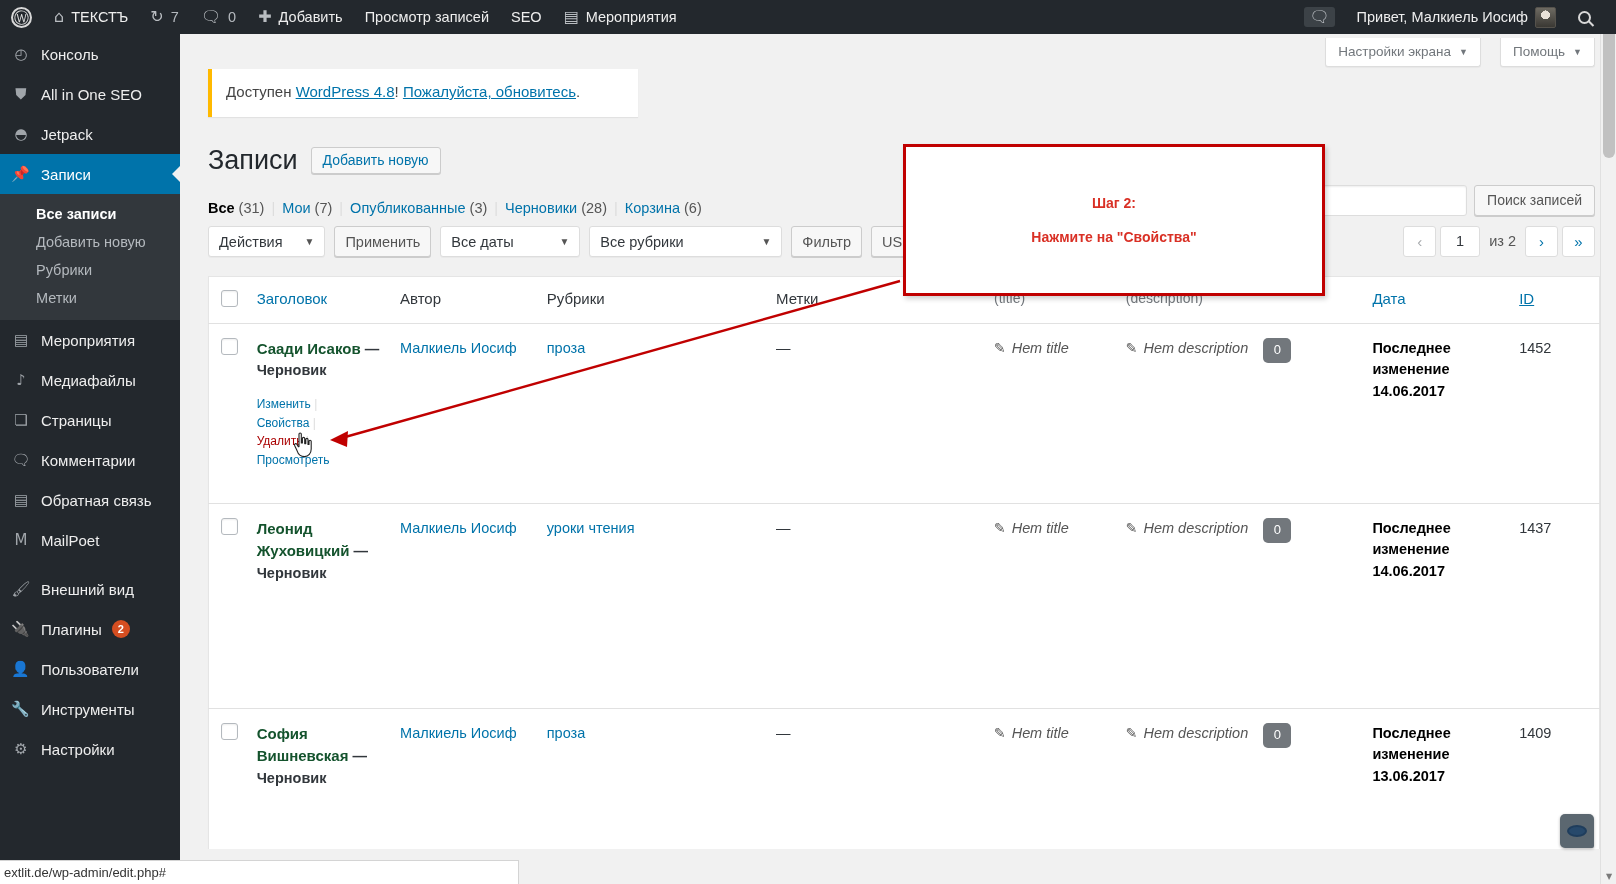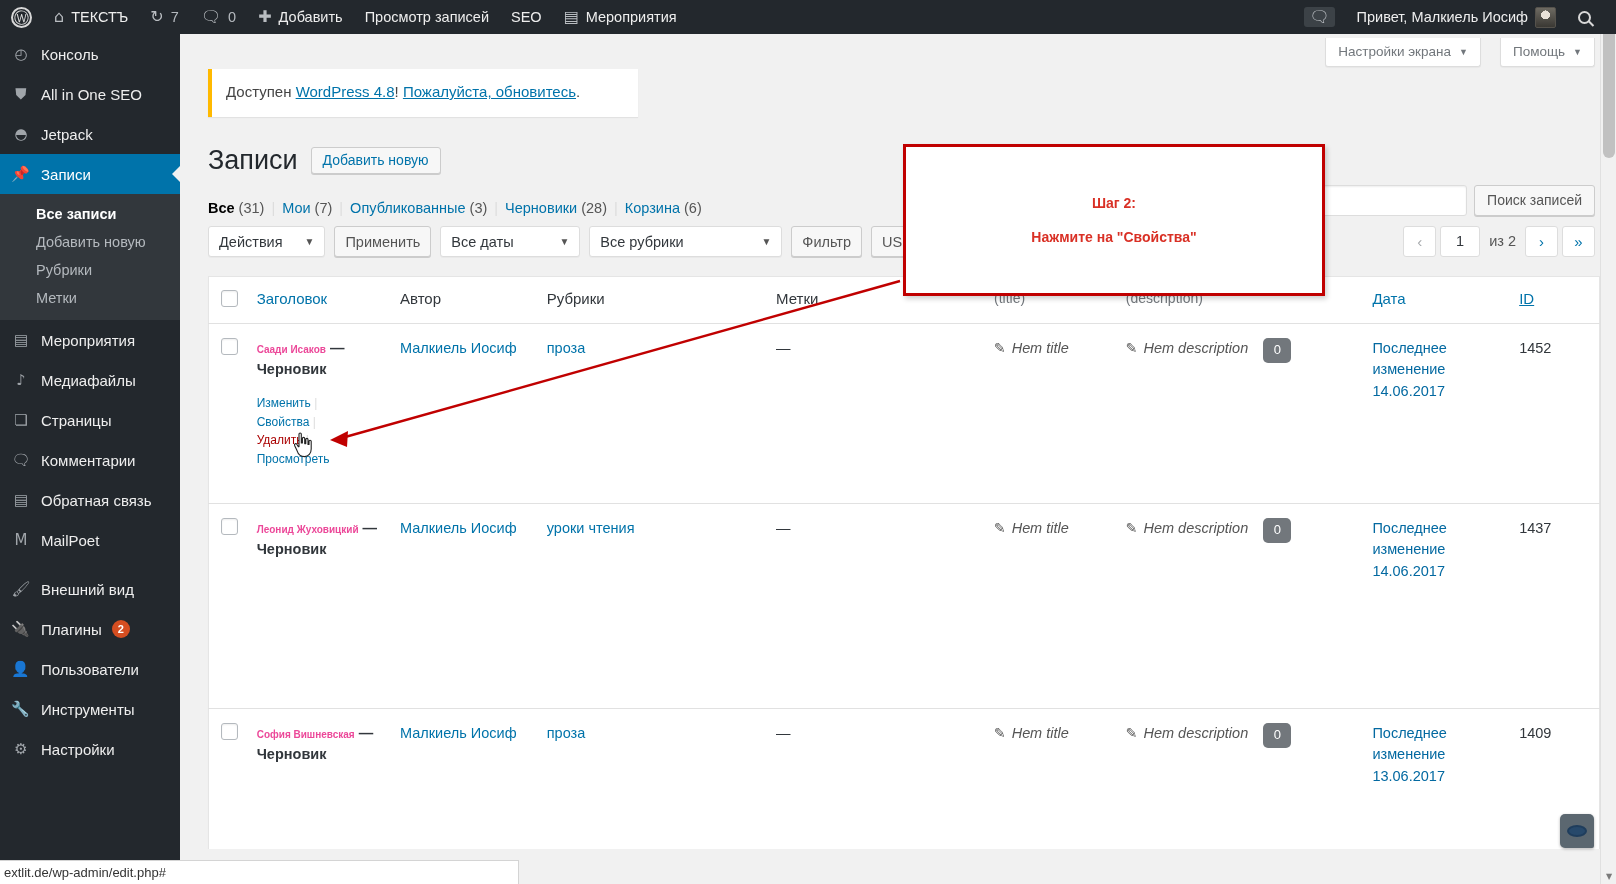--- a/index.html
+++ b/index.html
@@ -213,36 +213,36 @@
   .col-title { width:125px; }
   .col-author { width:128px; }
   .col-cats { width:200px; }
   .col-tags { width:190px; }
   .col-seotitle { width:115px; }
   .col-seodesc { width:120px; }
   .col-comments { width:95px; }
   .col-date { width:128px; }
   .col-id { width:70px; }
 
-  .row-title { color:#ec4899; font-weight:bold; font-size:10px; cursor:pointer; }
+  .row-title { color:#14532d; font-weight:bold; font-size:15px; cursor:pointer; }
   .row-status { color:#32373c; font-weight:bold; }
   .row-actions { margin-top:13px; font-size:12px; color:#ddd; line-height:1.55; }
   .row-actions a { color:#0073aa; cursor:pointer; }
   .row-actions a.trash { color:#a00; }
   .row-actions .divider { color:#ddd; }
   .link-blue { color:#0073aa; cursor:pointer; }
   .dash { color:#32373c; }
   .seo-cell { font-style:italic; color:#555; display:flex; gap:6px; align-items:flex-start; font-size:14.5px; }
   .pencil { font-style:normal; color:#555; font-size:14px; }
   .comment-bubble {
     display:inline-flex; align-items:center; justify-content:center;
     min-width:28px; height:25px; padding:0 8px; border-radius:5px;
     background:#72777c; color:#fff; font-size:13px;
   }
-  .date-cell { color:#0369a1; }
+  .date-cell { color:#000000;font-weight:bold; }
   .id-cell { color:#32373c; }
 
   
   .callout {
     position:absolute; left:903px; top:144px; width:422px; height:152px;
     background:#fff; border:3px solid #c00000; z-index:50;
     display:flex; flex-direction:column; align-items:center; justify-content:center;
     gap:18px; box-shadow:2px 3px 5px rgba(0,0,0,.18);
   }
   .callout-line { color:#d93025; font-size:14px; font-weight:bold; text-align:center; }

